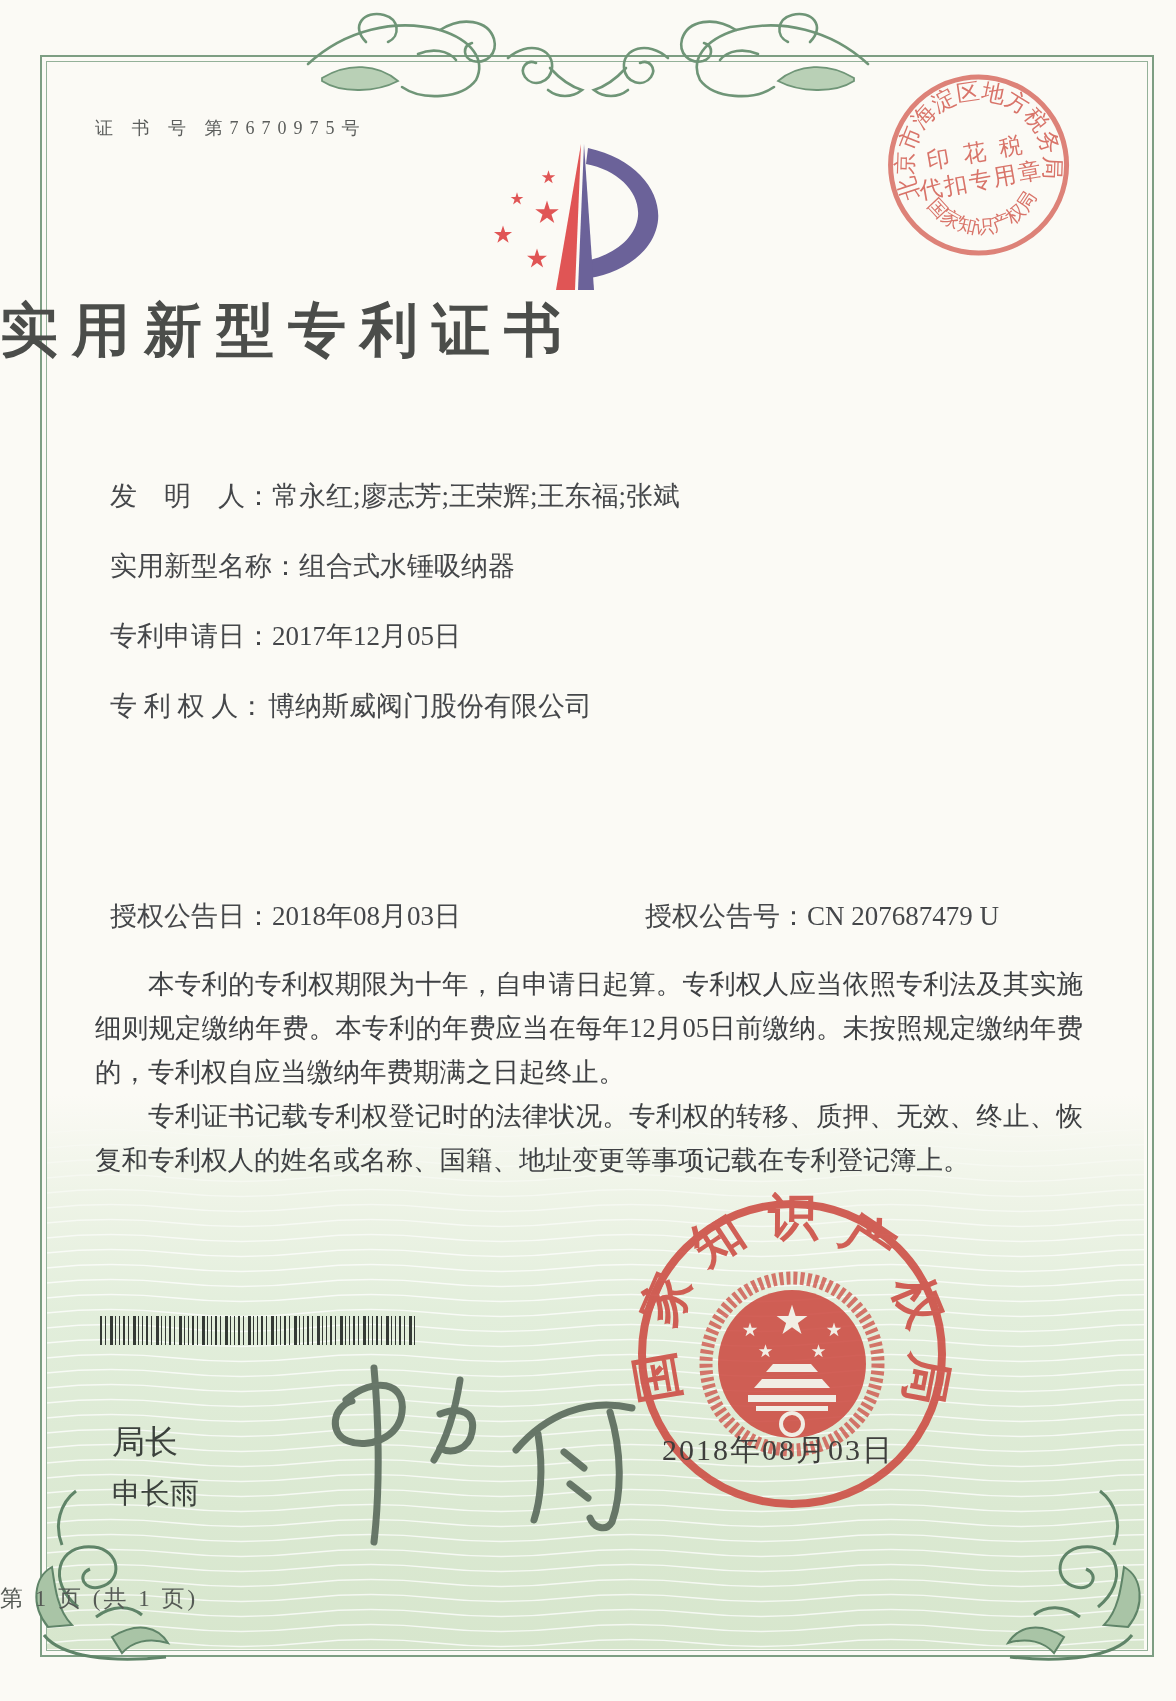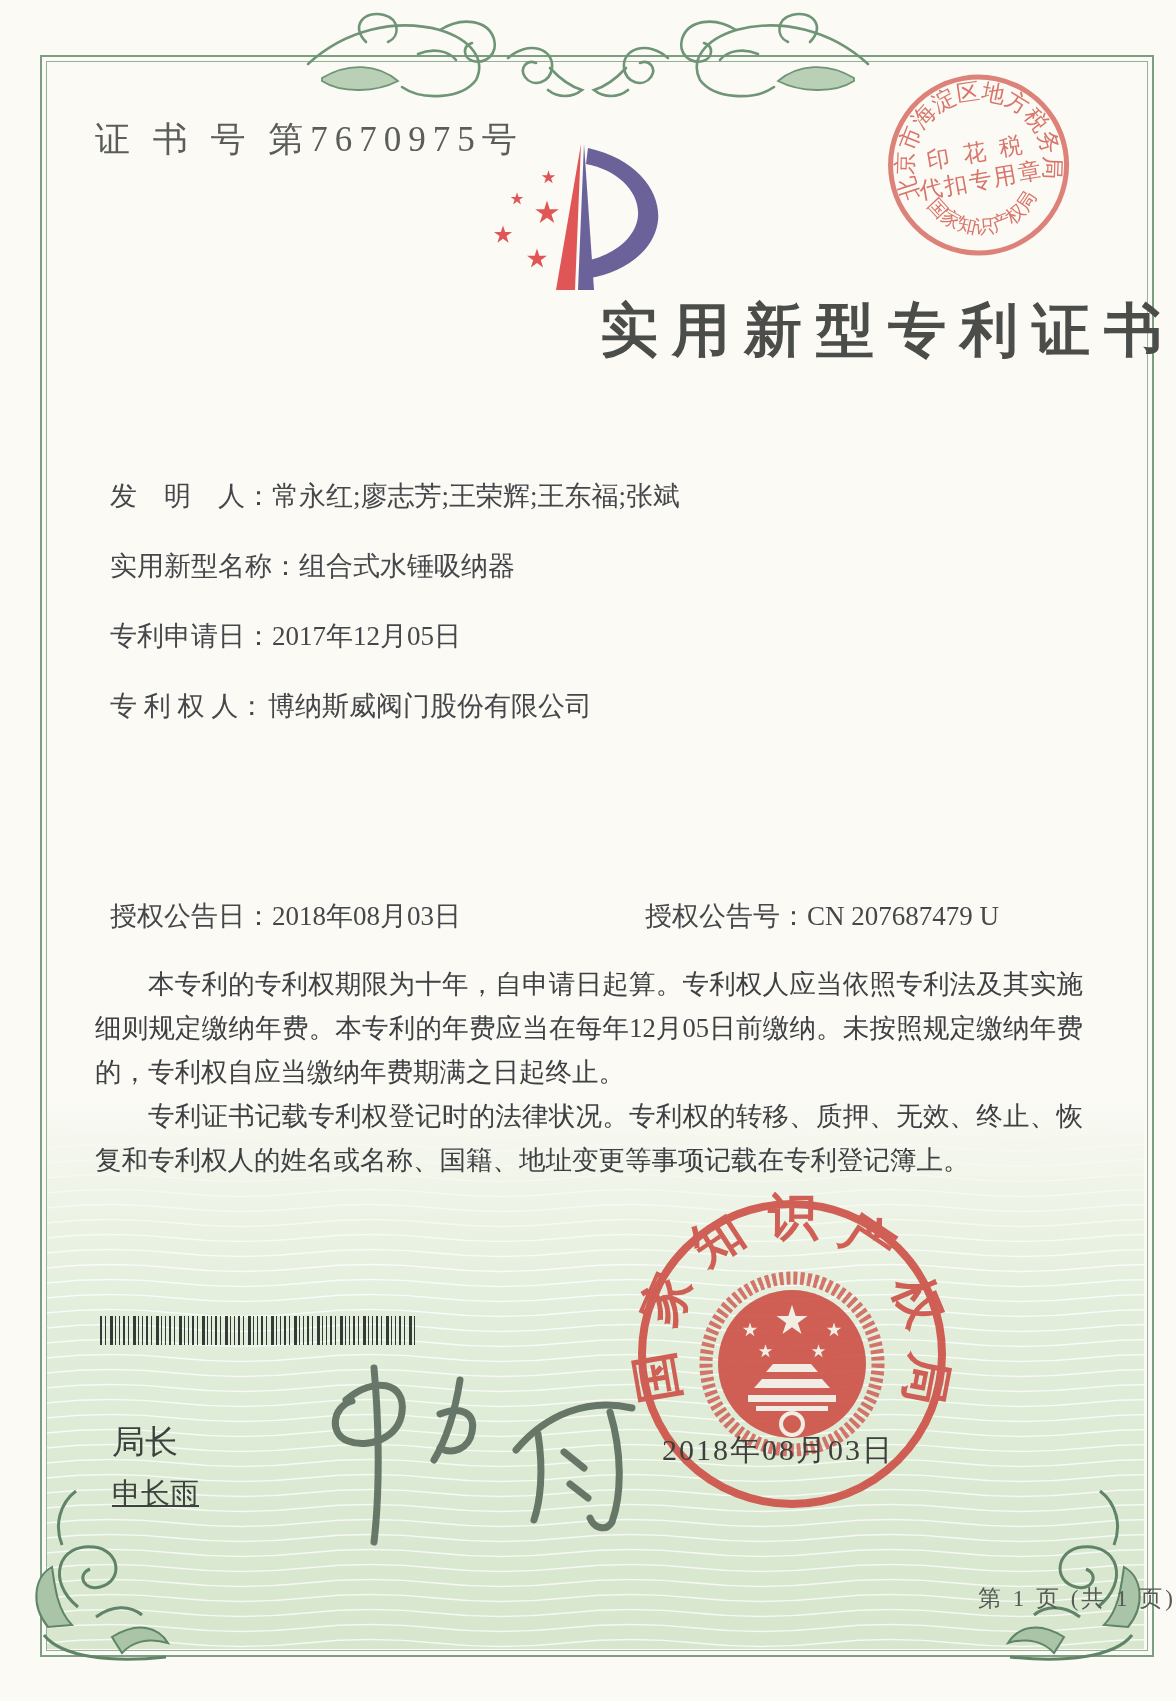--- a/index.html
+++ b/index.html
@@ -14,47 +14,47 @@
   .frame{left:40px;top:55px;width:1110px;height:1598px;
     border:2px solid #7d9e83;z-index:2;pointer-events:none;}
   .frame-inner{position:absolute;inset:4px;border:1px solid #94b199;}
   .green-zone{left:46px;top:1095px;width:1098px;height:554px;z-index:1;
     background:linear-gradient(180deg,rgba(223,236,214,0) 0%,rgba(223,236,214,.45) 18%,
       #e2eedb 40%,#dbe9d2 75%,#d7e6cd 100%);}
   .green-zone svg{position:absolute;inset:0;
     -webkit-mask-image:linear-gradient(180deg,transparent 0,#000 30%);
     mask-image:linear-gradient(180deg,transparent 0,#000 30%);}
   
-  .cert-no{left:95px;top:116px;font-size:35px;letter-spacing:7px;color:#5b5d5b;z-index:3;}
+  .cert-no{left:95px;top:116px;font-size:18px;letter-spacing:7px;color:#5b5d5b;z-index:3;}
   .tax-stamp{left:856px;top:60px;z-index:3;transform:rotate(-10deg);opacity:.92;}
   .logo{left:438px;top:122px;z-index:3;}
-  .title{left:0;top:292px;width:1176px;text-align:right;font-size:58px;font-weight:bold;
+  .title{left:0;top:292px;width:1176px;text-align:left;font-size:58px;font-weight:bold;
     letter-spacing:14px;color:#4b4d4a;z-index:3;}
   
   .fields{left:110px;top:478px;width:980px;z-index:3;font-size:27px;color:#45474a;}
   .frow{height:70px;white-space:nowrap;}
   .frow .lab{display:inline-block;min-width:158px;}
   .grant{left:110px;top:898px;width:990px;z-index:3;font-size:27px;color:#45474a;white-space:nowrap;}
   .grant .right{position:absolute;left:535px;top:0;}
   
   .bodytext{left:95px;top:962px;width:988px;z-index:3;font-size:26.5px;line-height:44px;
     text-align:justify;color:#3e4043;}
   .bodytext p{margin:0;text-indent:2em;}
   
   .barcode{left:100px;top:1316px;width:316px;height:29px;z-index:3;
     background-image:repeating-linear-gradient(90deg,
       #343a35 0 2px,transparent 2px 5px,#343a35 5px 6px,transparent 6px 10px,
       #343a35 10px 13px,transparent 13px 15px,#343a35 15px 16px,transparent 16px 19px,
       #343a35 19px 20px,transparent 20px 23px);}
   .signer-title{left:112px;top:1420px;font-size:33px;color:#3c423d;z-index:3;}
-  .signer-name{left:112px;top:1474px;font-size:29px;color:#3c423d;z-index:3;text-decoration:underline;}
+  .signer-name{left:112px;top:1474px;font-size:29px;color:#3c423d;z-index:3;}
   .signature{left:288px;top:1352px;z-index:4;}
   .seal{left:630px;top:1192px;z-index:3;}
   .seal-date{left:662px;top:1430px;font-size:30px;letter-spacing:2px;color:#3e3e3c;z-index:4;}
-  .footer{left:0;top:1583px;width:1176px;text-align:right;font-size:23px;
+  .footer{left:0;top:1583px;width:1176px;text-align:left;font-size:23px;
     letter-spacing:3px;color:#555a55;z-index:4;}
   .ornament{z-index:3;pointer-events:none;}
 </style>
 </head>
 <body>
 
 <svg width="0" height="0" style="position:absolute">
   <defs>
     <symbol id="star" viewBox="-1.05 -1.05 2.1 2.1">
       <polygon points="0,-1 0.2245,-0.309 0.951,-0.309 0.363,0.118 0.588,0.809 0,0.382 -0.588,0.809 -0.363,0.118 -0.951,-0.309 -0.2245,-0.309"></polygon>

